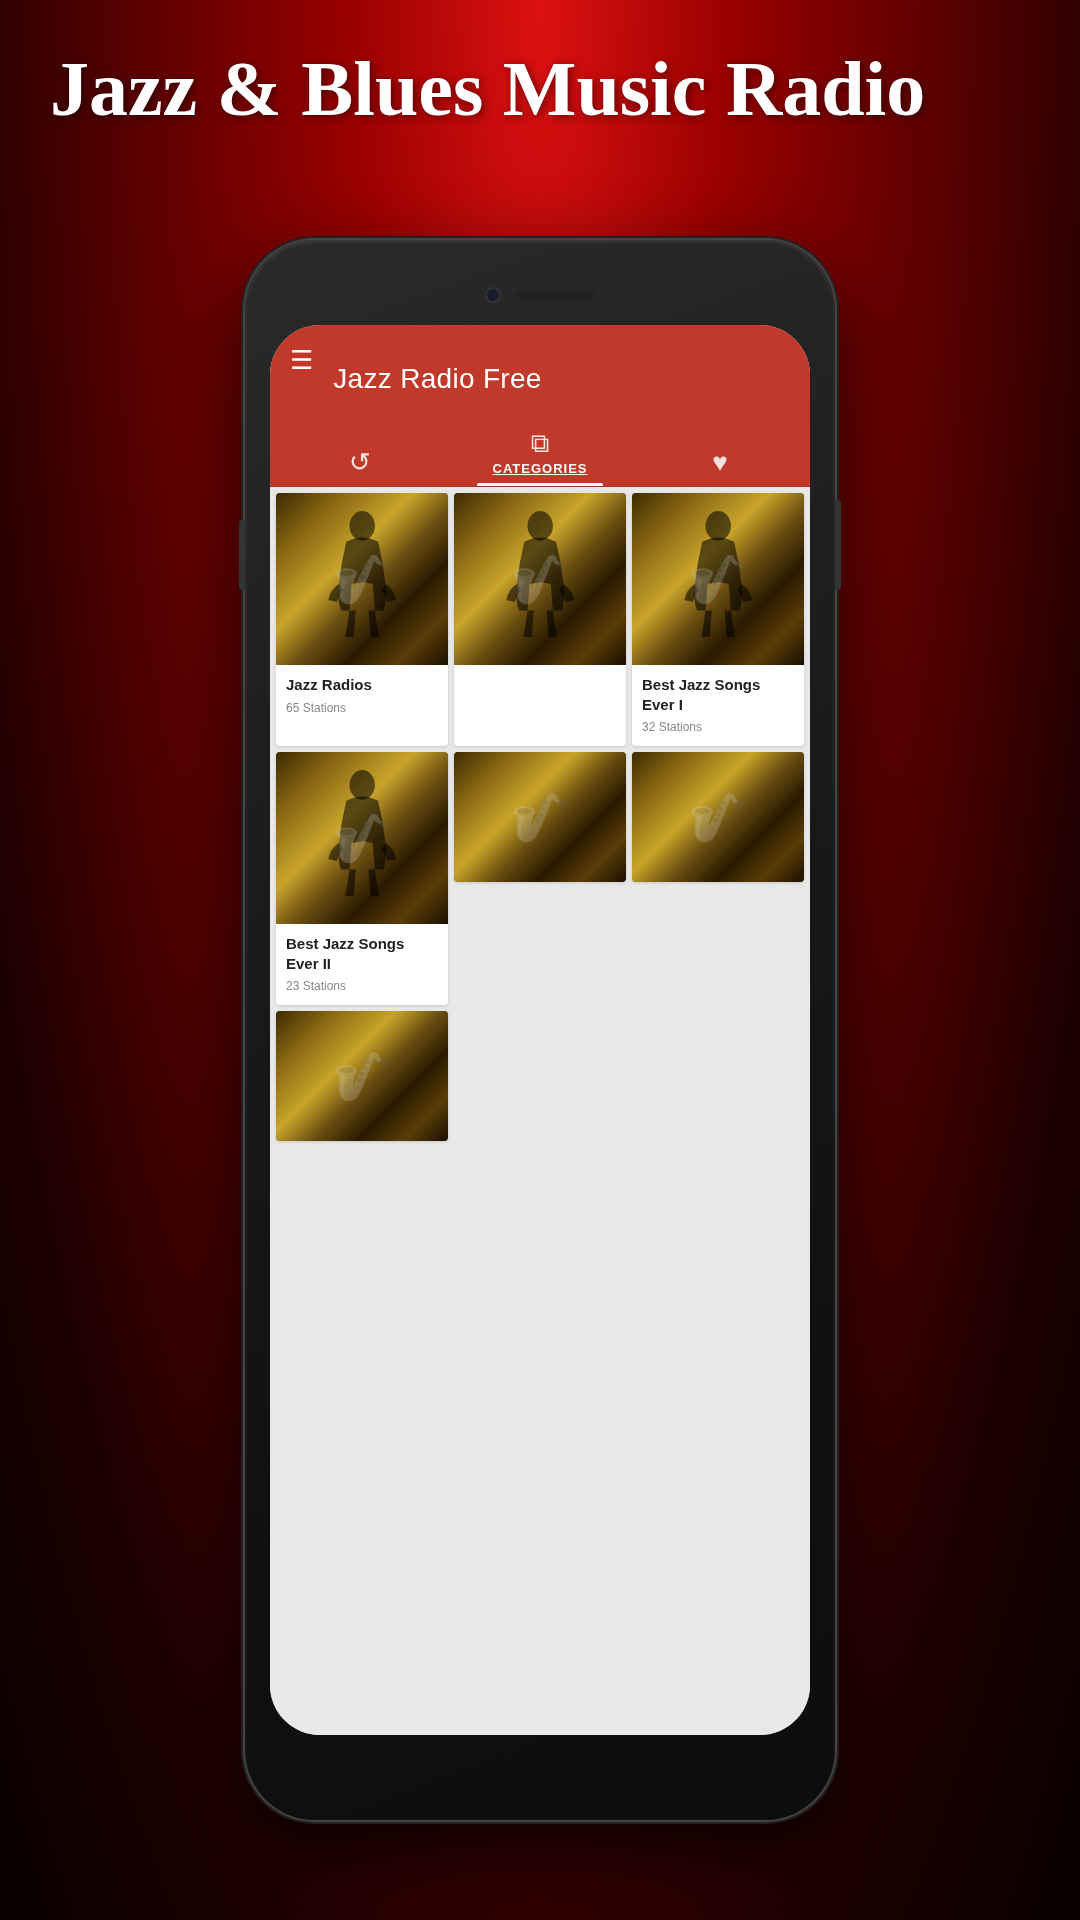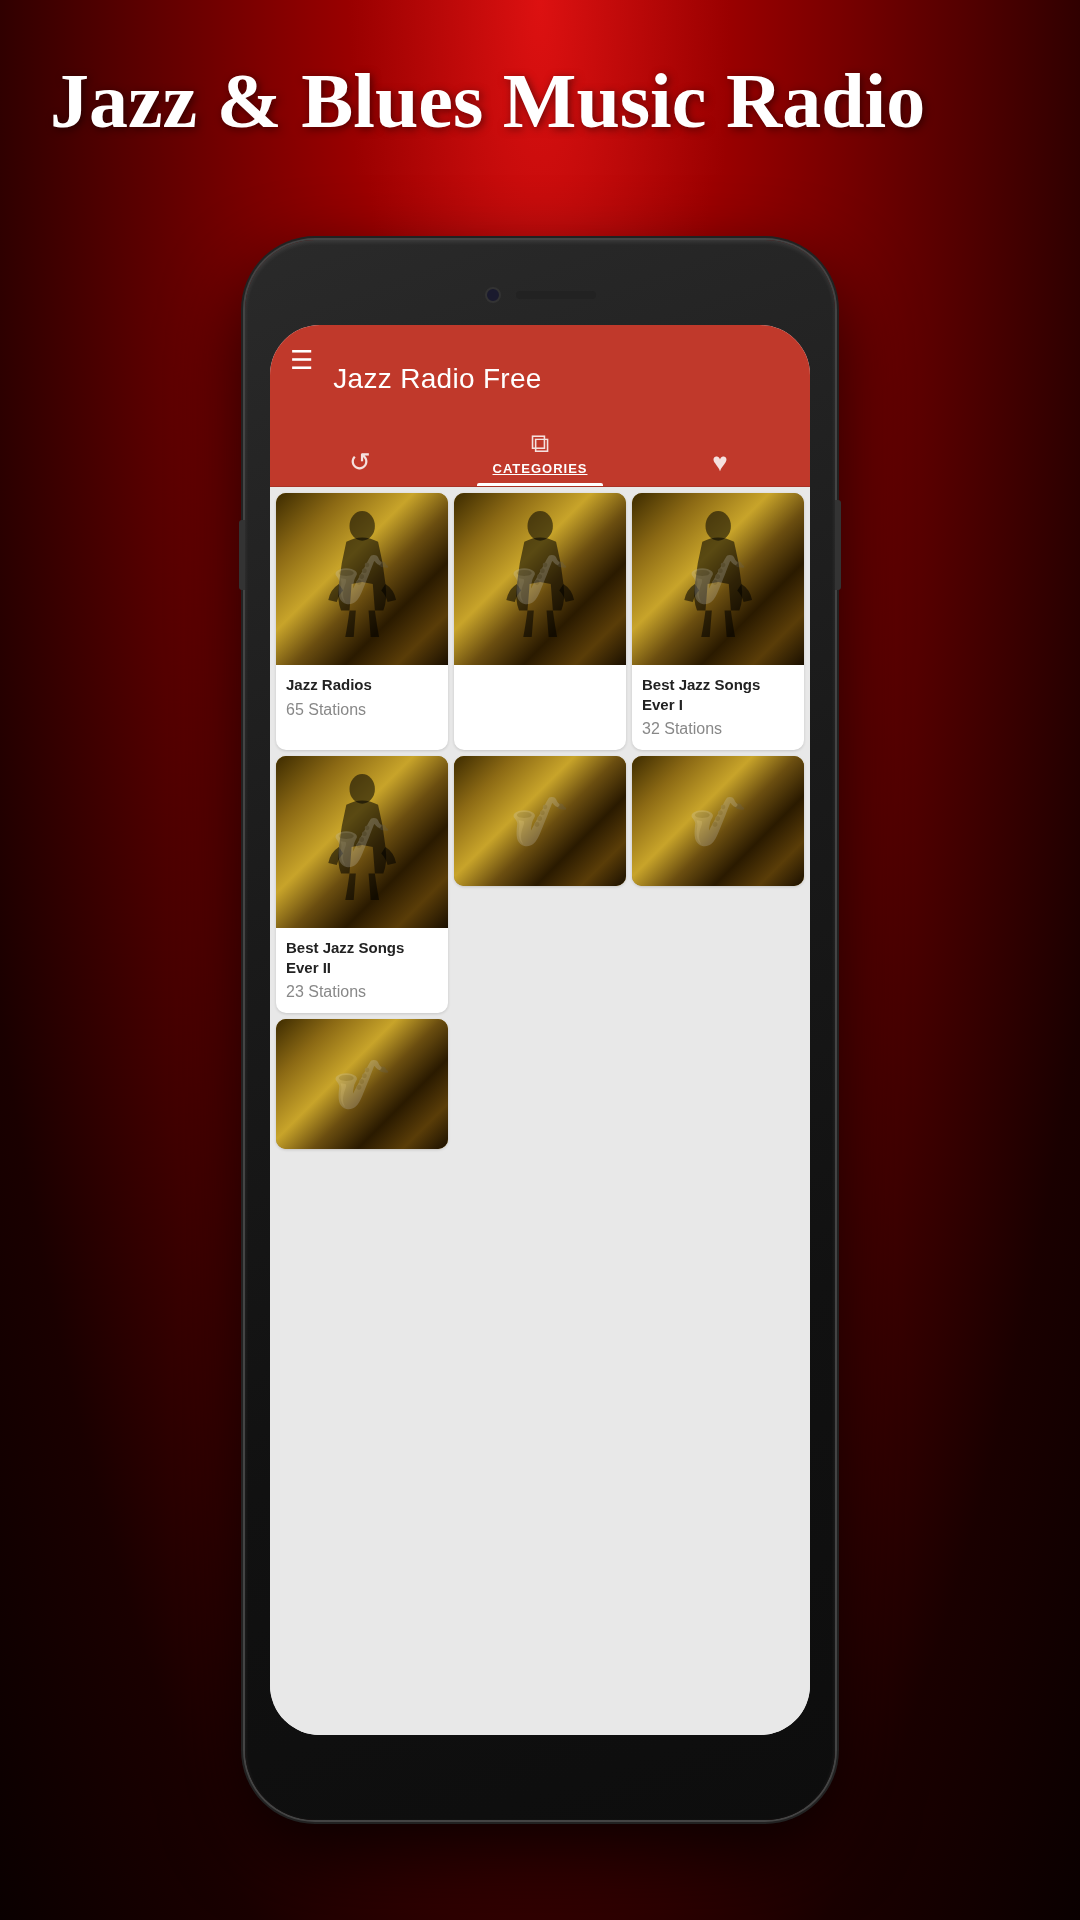--- a/index.html
+++ b/index.html
@@ -16,21 +16,21 @@
     body::before {
       content: '';
       position: absolute;
       inset: 0;
       background: radial-gradient(ellipse at center top, #dd1111 0%, #990000 25%, #550000 55%, #1a0000 80%, #0a0000 100%);
       z-index: 0;
     }
 
     .page-title {
       position: absolute;
-      top: 56px;
+      top: 44px;
       left: 50px;
       right: 50px;
       z-index: 2;
       color: white;
       font-size: 78px;
       font-family: 'Georgia', 'Times New Roman', serif;
       font-weight: bold;
       line-height: 1.15;
       text-shadow: 2px 2px 8px rgba(0,0,0,0.5);
     }
@@ -208,21 +208,21 @@
       background: #e8e8e8;
       padding: 6px;
       display: grid;
       grid-template-columns: 1fr 1fr 1fr;
       gap: 6px;
       align-content: start;
     }
 
     .category-card {
       background: white;
-      border-radius: 10px;
+      border-radius: 4px;
       overflow: hidden;
       box-shadow: 0 1px 3px rgba(0,0,0,0.15);
       cursor: pointer;
     }
 
     .card-image {
       width: 100%;
       aspect-ratio: 1/1;
       background: #8b6914;
       position: relative;
@@ -279,21 +279,21 @@
     .card-title {
       font-size: 15px;
       font-family: Arial, sans-serif;
       font-weight: 700;
       color: #222;
       line-height: 1.3;
       margin-bottom: 6px;
     }
 
     .card-subtitle {
-      font-size: 16px;
+      font-size: 12px;
       font-family: Arial, sans-serif;
       color: #888;
     }
   </style>
 </head>
 <body>
 
 <div class="page-title">Jazz &amp; Blues Music Radio</div>
 
 <div class="phone-shell">

